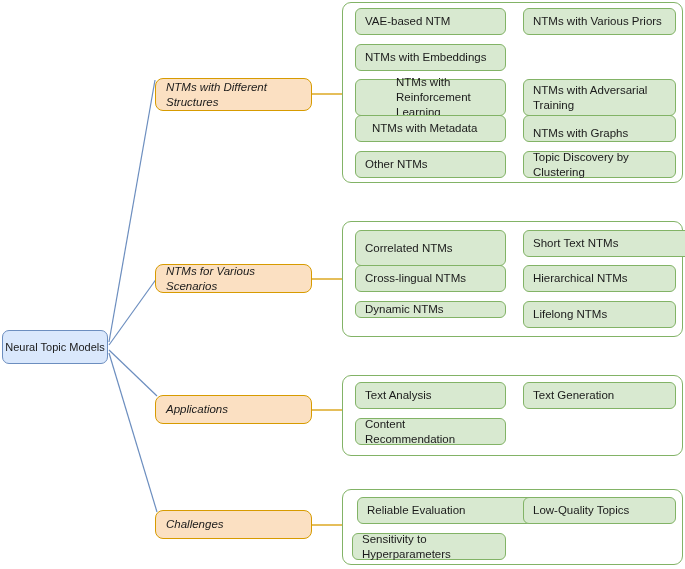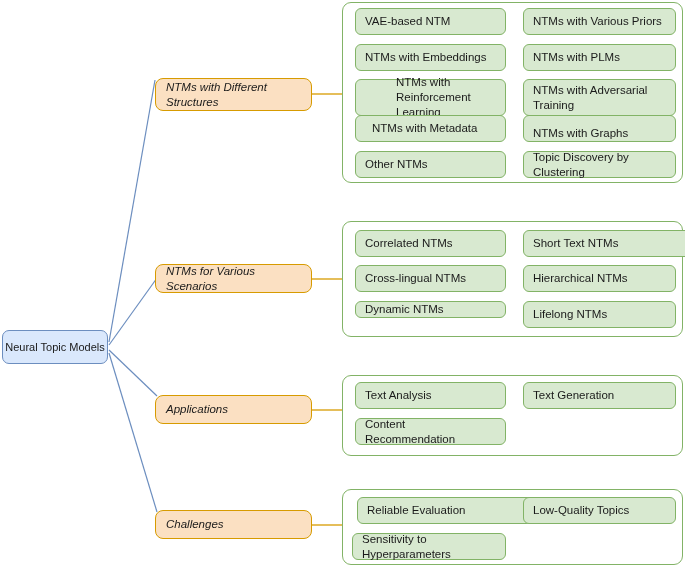--- a/index.html
+++ b/index.html
@@ -141,41 +141,38 @@
   <div class="leaf-node" style="left:355px; top:115px; width:151px; height:27px;padding-left:16px;">
     <span>NTMs with Metadata</span>
   </div>
   <div class="leaf-node" style="left:355px; top:151px; width:151px; height:27px;">
     <span>Other NTMs</span>
   </div>
 
   <div class="leaf-node" style="left:523px; top:8px; width:153px; height:27px;">
     <span>NTMs with Various Priors</span>
   </div>
-  <div class="leaf-node" style="left:523px; top:44px; width:153px; height:27px;">
-    <span>NTMs with PLMs</span>
-  </div>
   <div class="leaf-node" style="left:523px; top:79px; width:153px; height:37px;">
     <span>NTMs with Adversarial
 Training</span>
   </div>
   <div class="leaf-node" style="left:523px; top:115px; width:153px; height:27px;align-items:flex-end;">
     <span>NTMs with Graphs</span>
   </div>
   <div class="leaf-node" style="left:523px; top:151px; width:153px; height:27px;">
     <span>Topic Discovery by Clustering</span>
   </div>
 
   <div class="branch-node" style="left:155px; top:264px; width:157px; height:29px;">
     <span>NTMs for Various Scenarios</span>
   </div>
 
   <div class="group-box" style="left:342px; top:221px; width:341px; height:116px;"></div>
 
-  <div class="leaf-node" style="left:355px; top:230px; width:151px; height:27px;">
+  <div class="leaf-node" style="left:355px; top:230px; width:151px; height:36px;">
     <span>Correlated NTMs</span>
   </div>
   <div class="leaf-node" style="left:355px; top:265px; width:151px; height:27px;">
     <span>Cross-lingual NTMs</span>
   </div>
   <div class="leaf-node" style="left:355px; top:301px; width:151px; height:17px;">
     <span>Dynamic NTMs</span>
   </div>
 
   <div class="leaf-node" style="left:523px; top:230px; width:184px; height:27px;">

